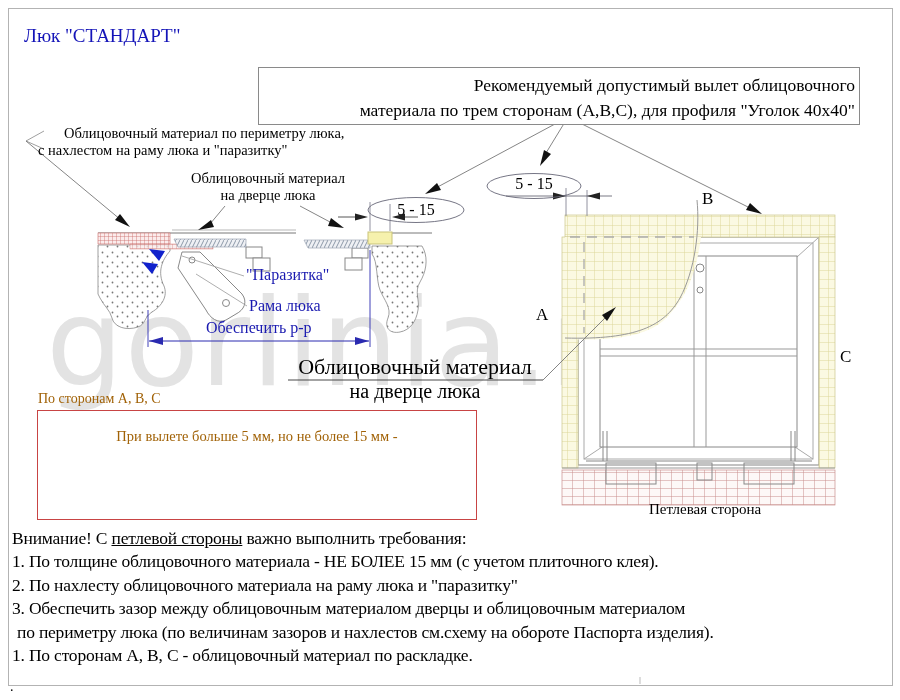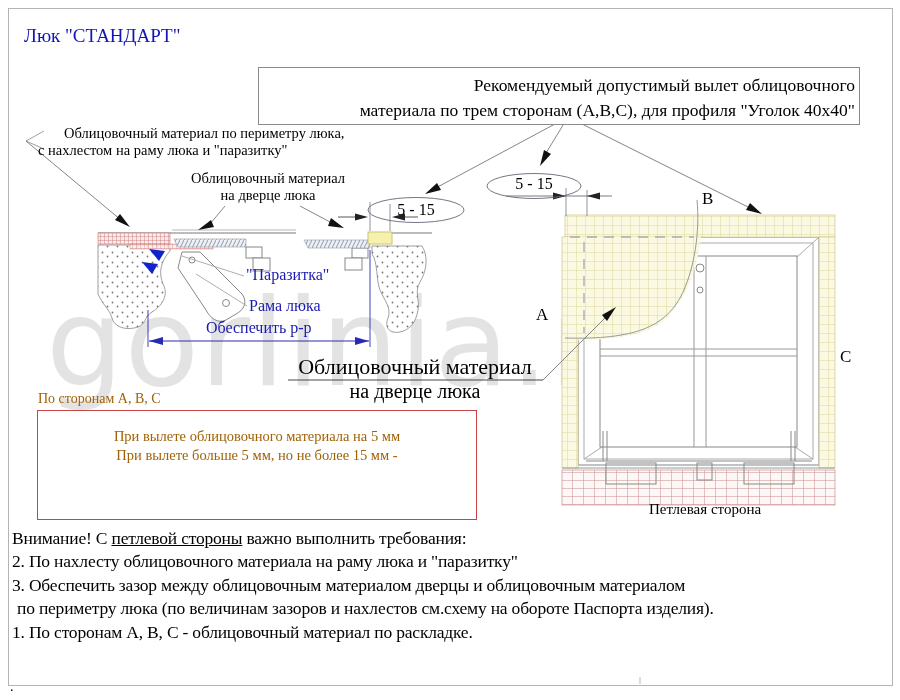--- a/index.html
+++ b/index.html
@@ -213,25 +213,25 @@
 
 <div class="abs z3" id="biglbl">
   <div class="l1">Облицовочный материал</div>
   <div class="l2">на дверце люка</div>
 </div>
 
 <div class="abs z3" id="hinge">Петлевая сторона</div>
 
 <div class="abs z3 red" id="notetitle">По сторонам А, В, С</div>
 <div class="abs z3 red" id="notebox">
-  <div>При вылете облицовочного материала  на 5 мм</div>
   <div>При вылете больше 5 мм, но не более 15 мм -</div>
 </div>
 
 <div class="abs z3" id="reqs">
   <div><span>Внимание! С </span><span class="u">петлевой стороны</span><span> важно выполнить требования:</span></div>
+  <div>1. По толщине облицовочного материала - НЕ БОЛЕЕ 15 мм (с учетом плиточного клея).</div>
   <div>2. По нахлесту облицовочного материала на раму люка и "паразитку"</div>
   <div>3. Обеспечить зазор между облицовочным материалом дверцы и облицовочным материалом</div>
   <div class="indent">по периметру люка (по величинам зазоров и нахлестов см.схему на обороте Паспорта изделия).</div>
   <div>1. По сторонам А, В, С - облицовочный материал по раскладке.</div>
 </div>
 
 <div class="abs z3" id="dot">.</div>
 
 </body></html>

